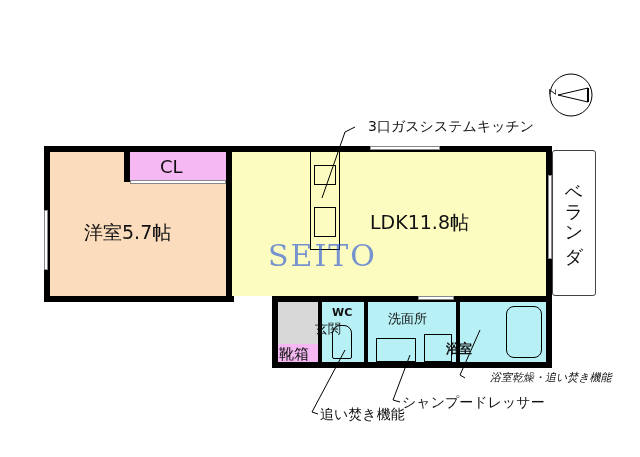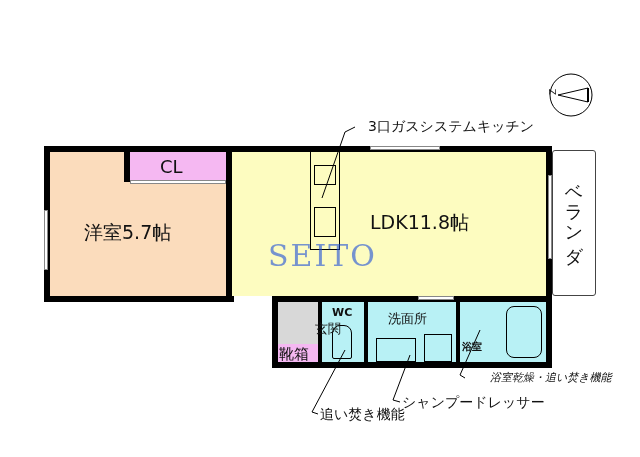--- a/index.html
+++ b/index.html
@@ -66,21 +66,21 @@
 <div class="lbl" style="left:268px;top:238px;font-family:'DejaVu Serif',serif;font-size:30px;color:#1d4ed8;opacity:0.6;letter-spacing:2px;">SEITO</div>
 
 <div class="lbl" style="left:160px;top:156px;font-size:18px;">CL</div>
 <div class="lbl" style="left:84px;top:220px;font-size:19px;">洋室5.7帖</div>
 <div class="lbl" style="left:362px;top:210px;font-size:19px;margin-left:8px;">LDK11.8帖</div>
 <div class="lbl" style="left:562px;top:172px;font-size:18px;writing-mode:vertical-rl;">ベランダ</div>
 <div class="lbl" style="left:279px;top:320px;font-size:13px;padding-left:36px;">玄関</div>
 <div class="lbl" style="left:279px;top:345px;font-size:15px;">靴箱</div>
 <div class="lbl" style="left:332px;top:306px;font-size:11px;font-weight:bold;">WC</div>
 <div class="lbl" style="left:388px;top:310px;font-size:13px;font-weight:normal;">洗面所</div>
-<div class="lbl" style="left:462px;top:340px;font-size:10px;font-weight:bold;">浴室</div>
+<div class="lbl" style="left:446px;top:340px;font-size:13px;font-weight:bold;">浴室</div>
 
 <svg width="640" height="457">
   <polyline points="322,198 345,132 355,127" fill="none" stroke="#000" stroke-width="1"></polyline>
   <polyline points="480,330 460,375 465,378" fill="none" stroke="#000" stroke-width="1"></polyline>
   <polyline points="410,355 393,400 400,402" fill="none" stroke="#000" stroke-width="1"></polyline>
   <polyline points="345,350 312,412 318,414" fill="none" stroke="#000" stroke-width="1"></polyline>
 </svg>
 <div class="lbl" style="left:368px;top:118px;font-size:14px;font-weight:normal;">3口ガスシステムキッチン</div>
 <div class="lbl" style="left:490px;top:370px;font-size:11px;font-style:italic;">浴室乾燥・追い焚き機能</div>
 <div class="lbl" style="left:402px;top:394px;font-size:14px;">シャンプードレッサー</div>

